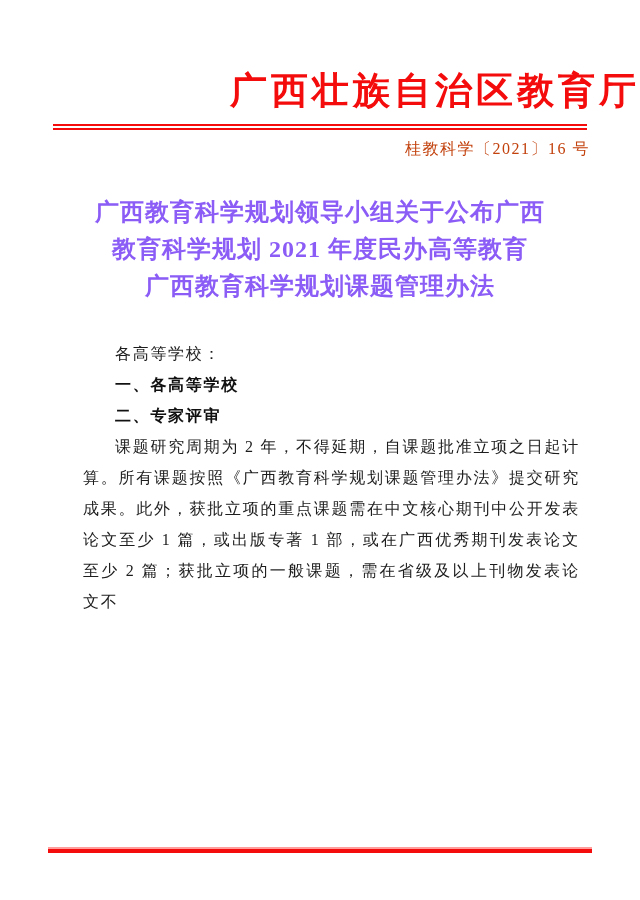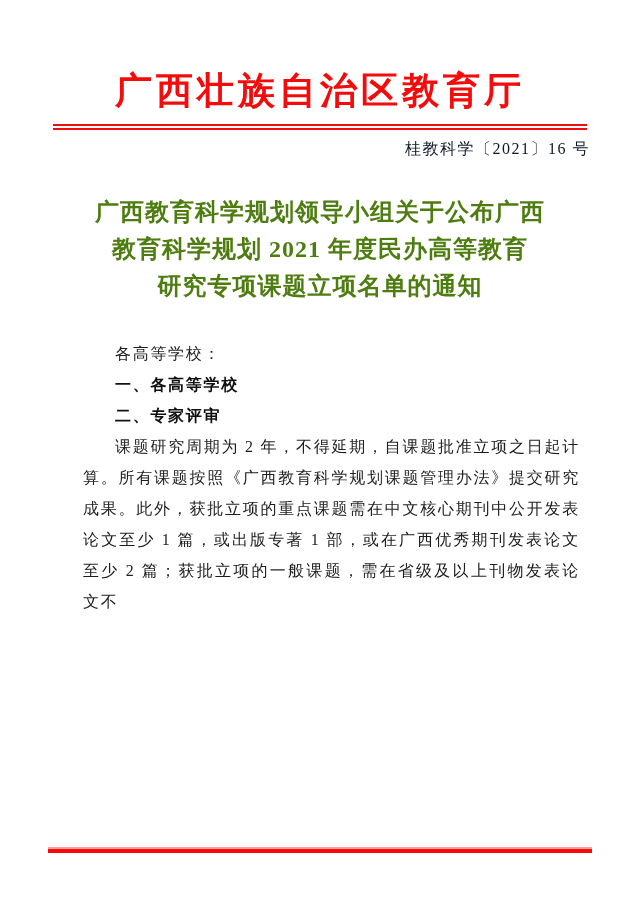--- a/index.html
+++ b/index.html
@@ -11,48 +11,48 @@
   }
   .page {
     position: relative;
     width: 640px; height: 900px;
     background: #ffffff;
     overflow: hidden;
   }
   .agency-name {
     position: absolute;
     top: 72px; left: 0; right: 0;
-    text-align: center;
+    text-align: right;
     color: #f40b0b;
     font-size: 37px;
     font-weight: bold;
     letter-spacing: 4px;
     line-height: 1;
     font-family: "Liberation Serif", "DejaVu Serif", serif;
   }
   .header-divider {
     position: absolute;
     top: 124px; left: 53px; right: 53px;
     height: 6px;
     border-top: 2px solid #f40b0b;
     border-bottom: 2px solid #f40b0b;
   }
   .doc-number {
     position: absolute;
     top: 139px; right: 50px;
     font-size: 16px;
     letter-spacing: 1.5px;
-    color: #0f172a;
+    color: #c2410c;
     line-height: 20px;
   }
   .notice-title {
     position: absolute;
     top: 194px; left: 0; right: 0;
     text-align: center;
-    color: #4d7c0f;
+    color: #8b5cf6;
     font-size: 24px;
     font-weight: bold;
     line-height: 37px;
     letter-spacing: 1px;
     font-family: "Liberation Serif", "DejaVu Serif", serif;
   }
   .body-text {
     position: absolute;
     top: 338px; left: 83px;
     width: 497px;
@@ -85,21 +85,21 @@
 
   <div class="agency-name">广西壮族自治区教育厅</div>
 
   <div class="header-divider"></div>
 
   <div class="doc-number">桂教科学〔2021〕16 号</div>
 
   <div class="notice-title">
     <div>广西教育科学规划领导小组关于公布广西</div>
     <div>教育科学规划 2021 年度民办高等教育</div>
-    <div>研究专项课题立项名单的通知</div>
+    <div>广西教育科学规划课题管理办法</div>
   </div>
 
   <div class="body-text">
     <p class="salutation">各高等学校：</p>
     <p class="section-heading">一、各高等学校</p>
     <p class="section-heading">二、专家评审</p>
     <p>课题研究周期为 2 年，不得延期，自课题批准立项之日起计算。所有课题按照《广西教育科学规划课题管理办法》提交研究成果。此外，获批立项的重点课题需在中文核心期刊中公开发表论文至少 1 篇，或出版专著 1 部，或在广西优秀期刊发表论文至少 2 篇；获批立项的一般课题，需在省级及以上刊物发表论文不</p>
   </div>
 
   <div class="footer-divider"></div>

